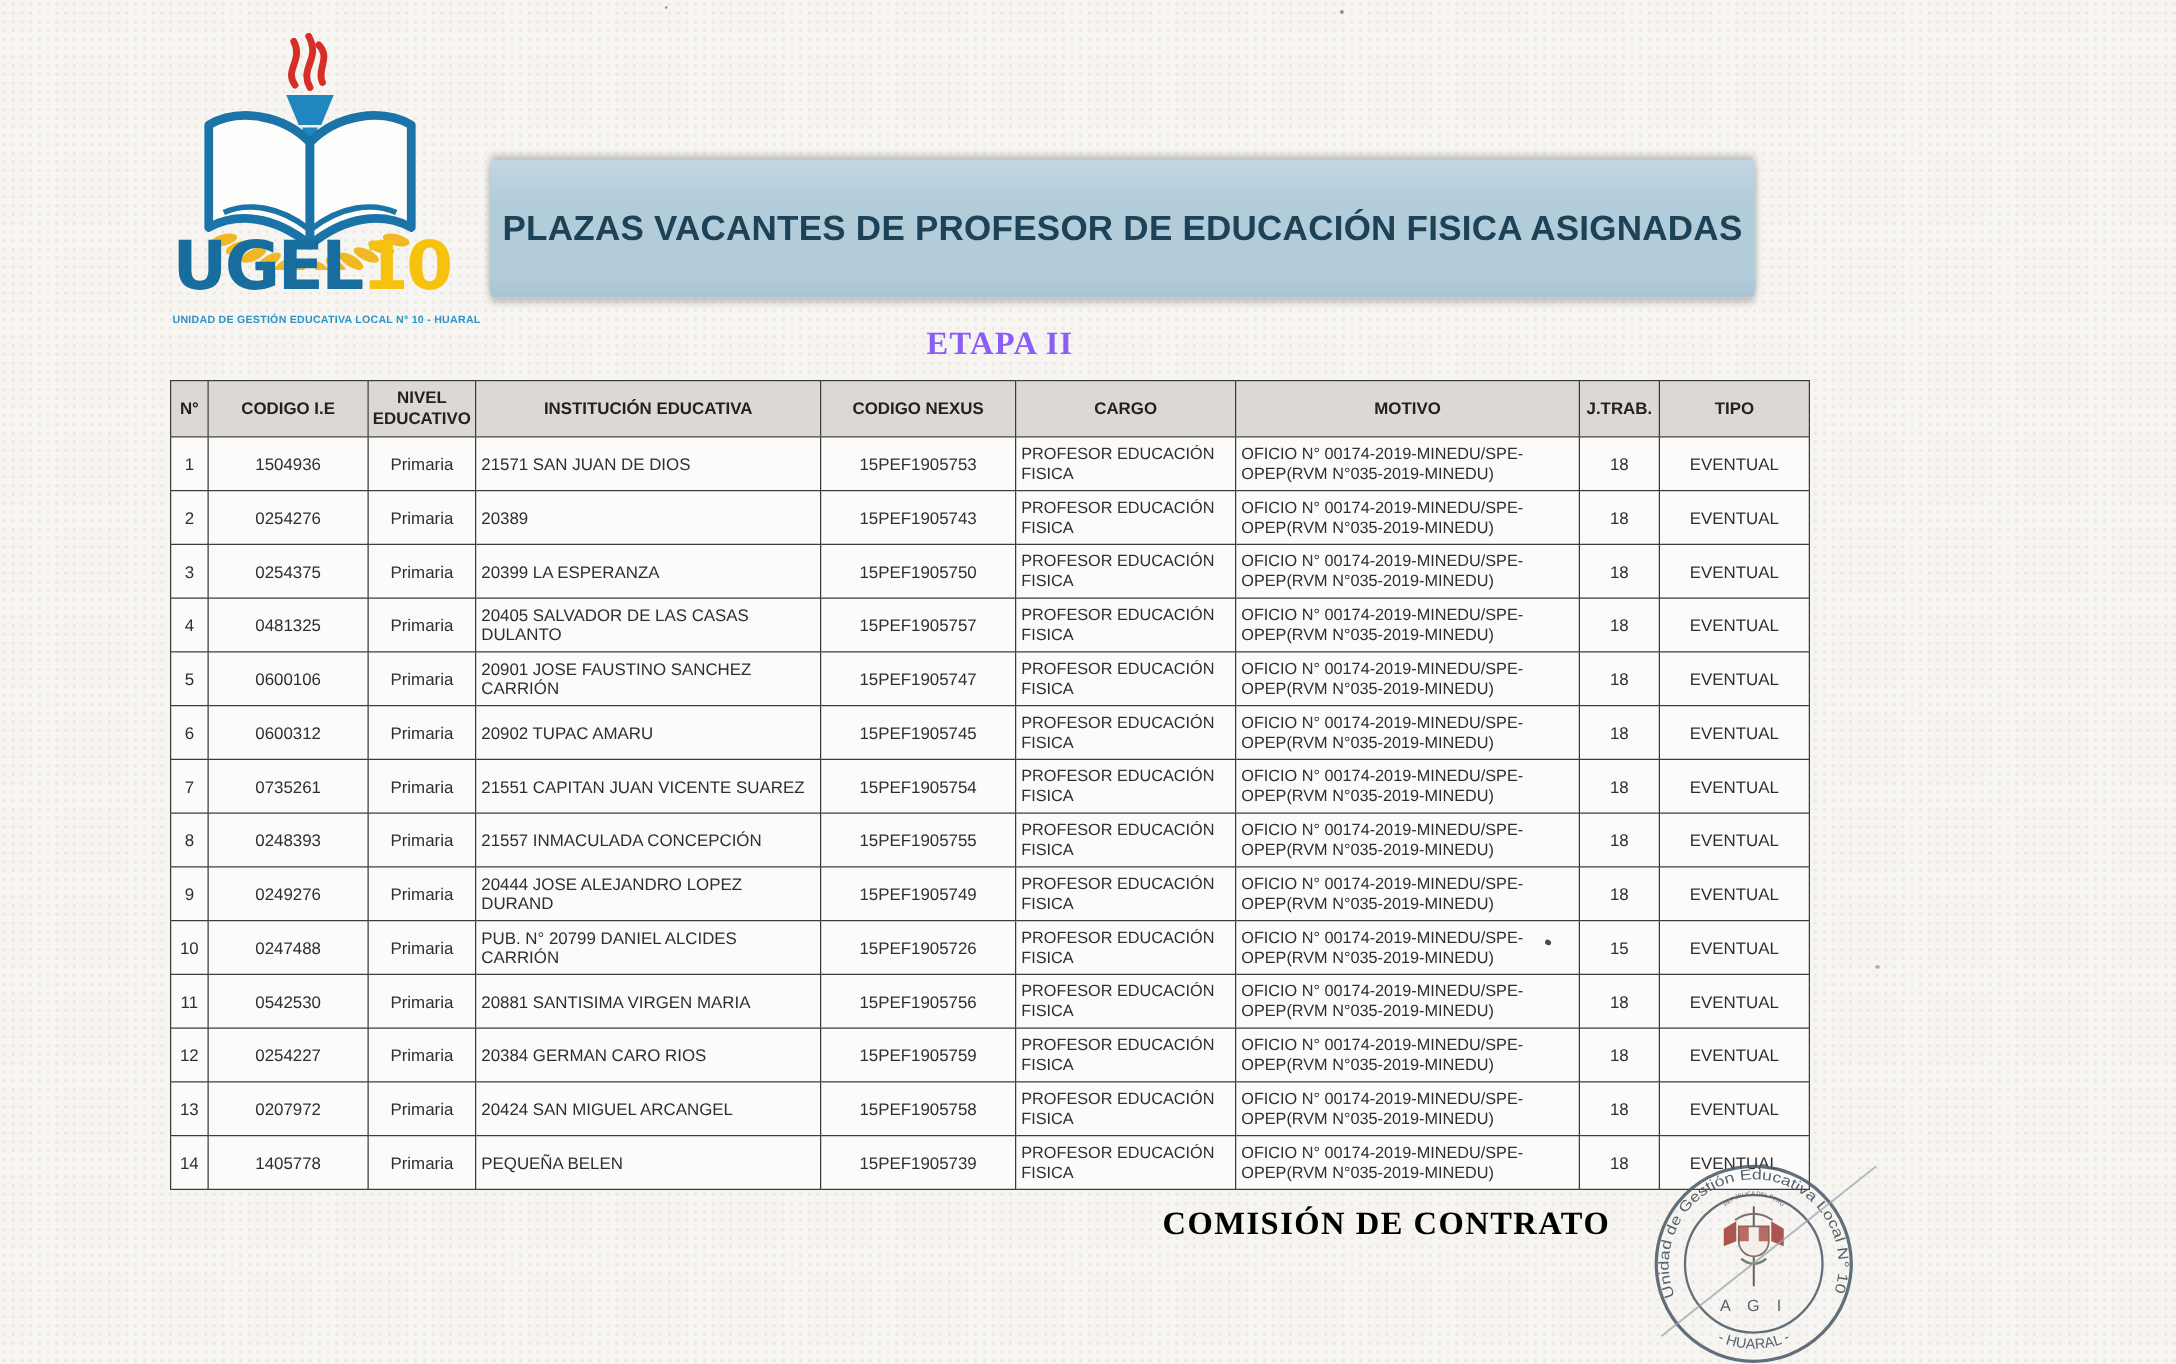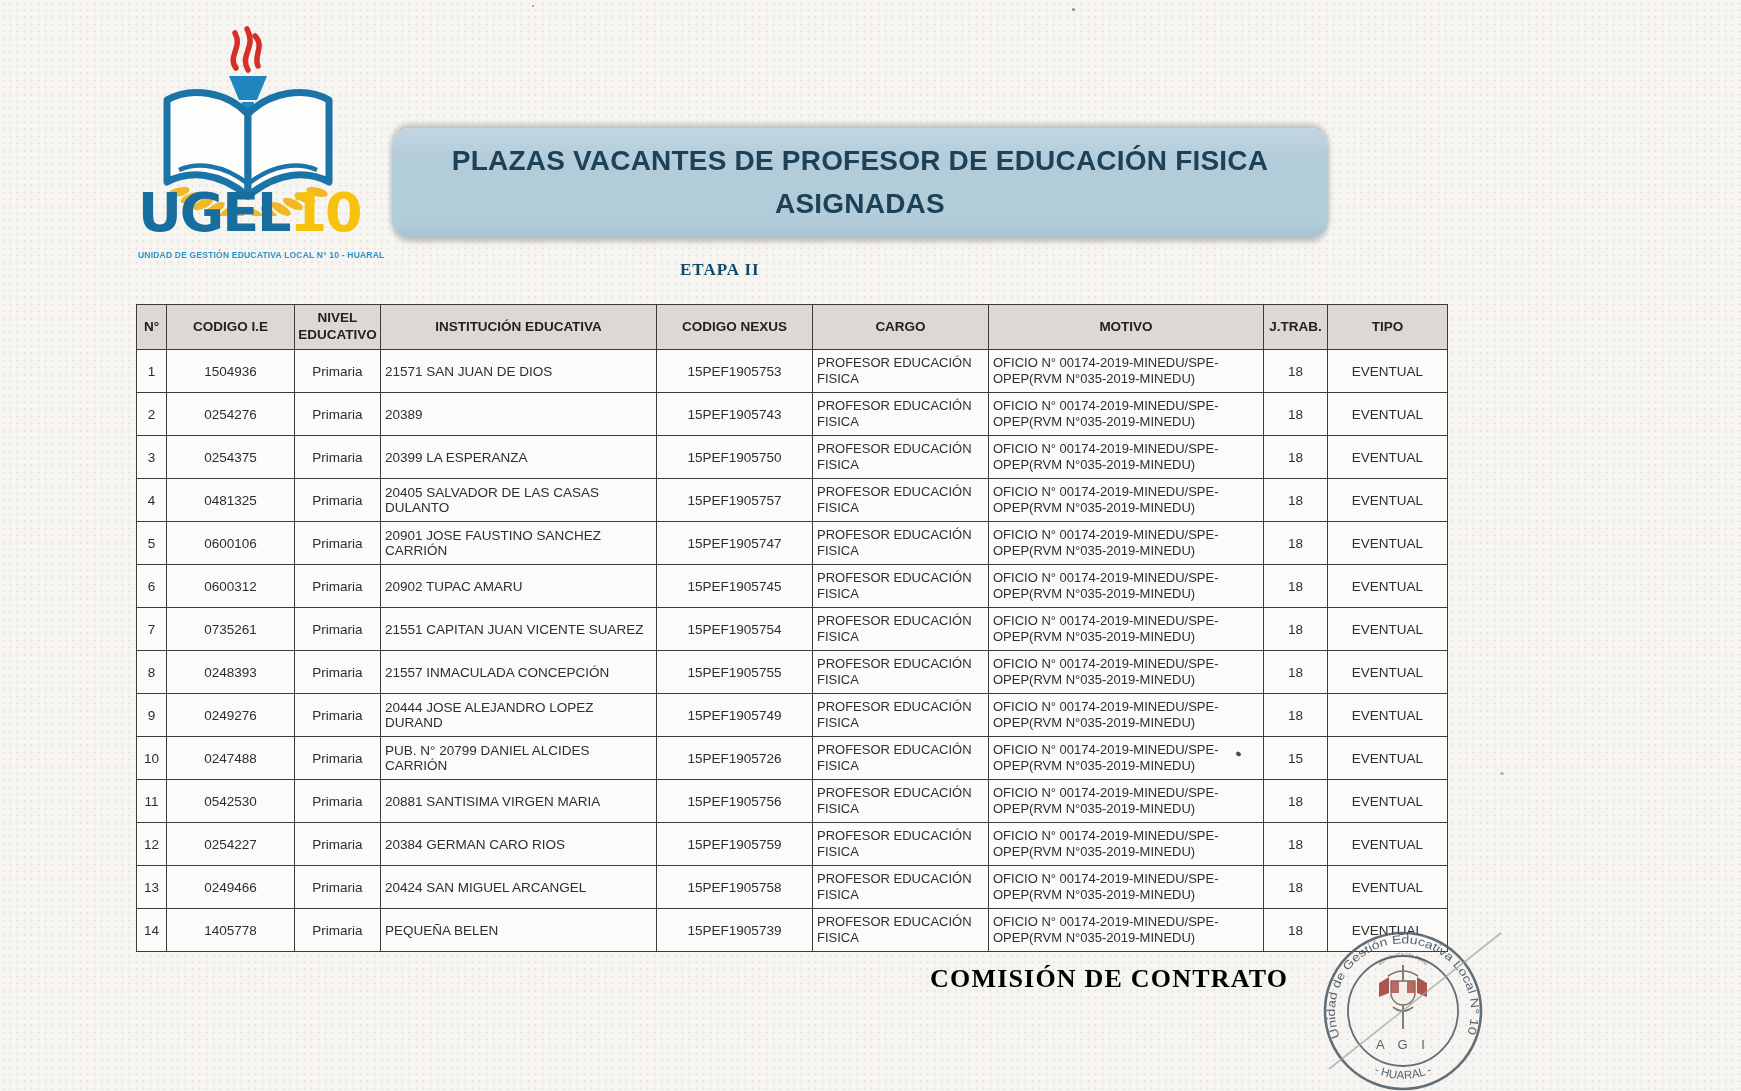--- a/index.html
+++ b/index.html
@@ -20,35 +20,35 @@
     white-space:nowrap;
   }
   .logo-word .w-blue{color:#176d9e;}
   .logo-word .w-yellow{color:#f6c20e;}
   .logo-subtitle{
     margin-top:10px;font-size:8.5px;font-weight:bold;color:#2d93c9;
     letter-spacing:.2px;white-space:nowrap;
   }
   
   .banner{
-    position:absolute;left:392px;top:128px;width:936px;height:110px;
+    position:absolute;left:392px;top:128px;width:1012px;height:110px;
     background:linear-gradient(180deg,#c2d6e1 0%,#b3ccda 30%,#b3ccda 85%,#a9c3d2 100%);
-    border-radius:18px;
+    border-radius:4px;
     box-shadow:0 -4px 5px rgba(130,130,130,.45), 0 4px 5px rgba(130,130,130,.45);
     display:flex;flex-direction:column;justify-content:center;align-items:center;
   }
   .banner-line{
     font-size:28px;font-weight:bold;color:#1d4257;line-height:1.52;
     letter-spacing:.2px;text-align:center;
   }
   
   .etapa{
-    position:absolute;left:680px;top:260px;width:240px;
-    font-family:"Liberation Serif", serif;font-weight:bold;font-size:17px;
-    letter-spacing:1px;color:#0c4a6e;
+    position:absolute;left:680px;top:260px;width:240px;text-align:center;
+    font-family:"Liberation Serif", serif;font-weight:bold;font-size:26px;
+    letter-spacing:1px;color:#8b5cf6;
   }
   
   table.vac{
     position:absolute;left:136px;top:304px;
     border-collapse:collapse;table-layout:fixed;width:1311px;
     background:#fdfdfc;
   }
   table.vac th, table.vac td{
     border:1.6px solid #3c3c3c;
     font-size:13.5px;overflow:hidden;
@@ -365,21 +365,21 @@
       <td class="al-l two-line">
         <div>OFICIO N° 00174-2019-MINEDU/SPE-</div>
         <div>OPEP(RVM N°035-2019-MINEDU)</div>
       </td>
       <td class="al-c">18</td>
       <td class="al-c">EVENTUAL</td>
     </tr>
 
     <tr>
       <td class="al-c">13</td>
-      <td class="al-c">0249466</td>
+      <td class="al-c">0207972</td>
       <td class="al-c">Primaria</td>
       <td class="al-l">20424 SAN MIGUEL ARCANGEL</td>
       <td class="al-c">15PEF1905758</td>
       <td class="al-l two-line">
         <div>PROFESOR EDUCACIÓN</div>
         <div>FISICA</div>
       </td>
       <td class="al-l two-line">
         <div>OFICIO N° 00174-2019-MINEDU/SPE-</div>
         <div>OPEP(RVM N°035-2019-MINEDU)</div>

